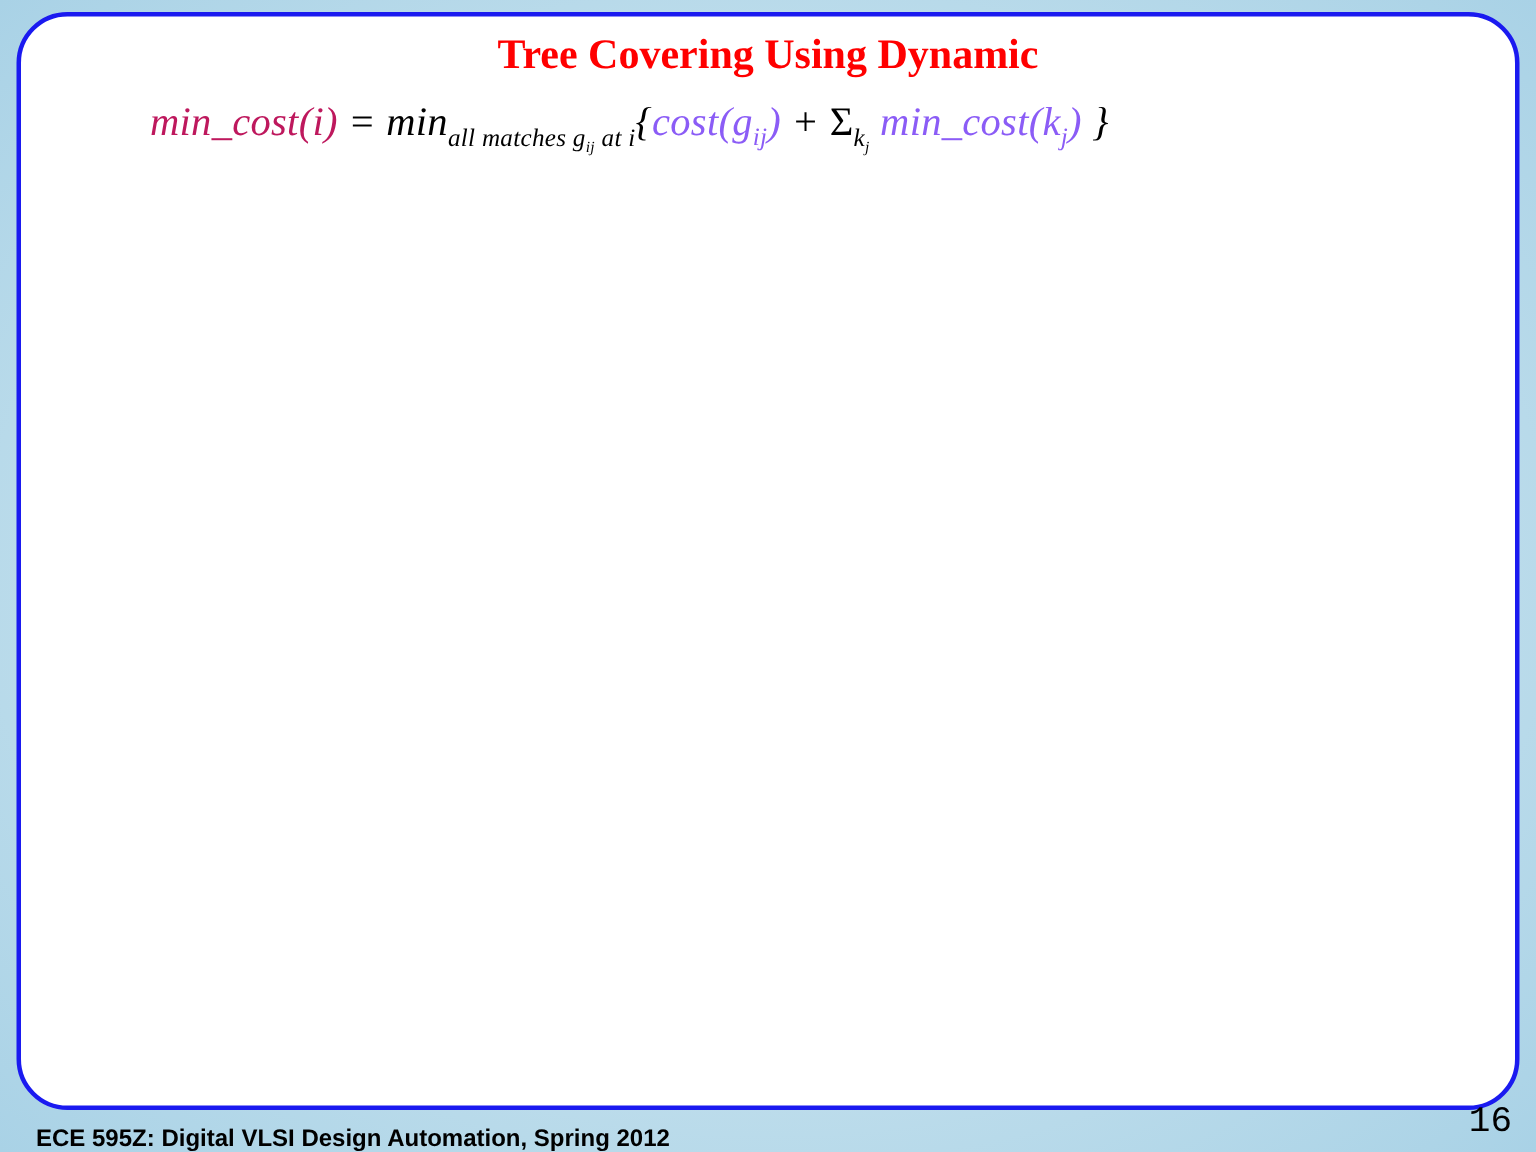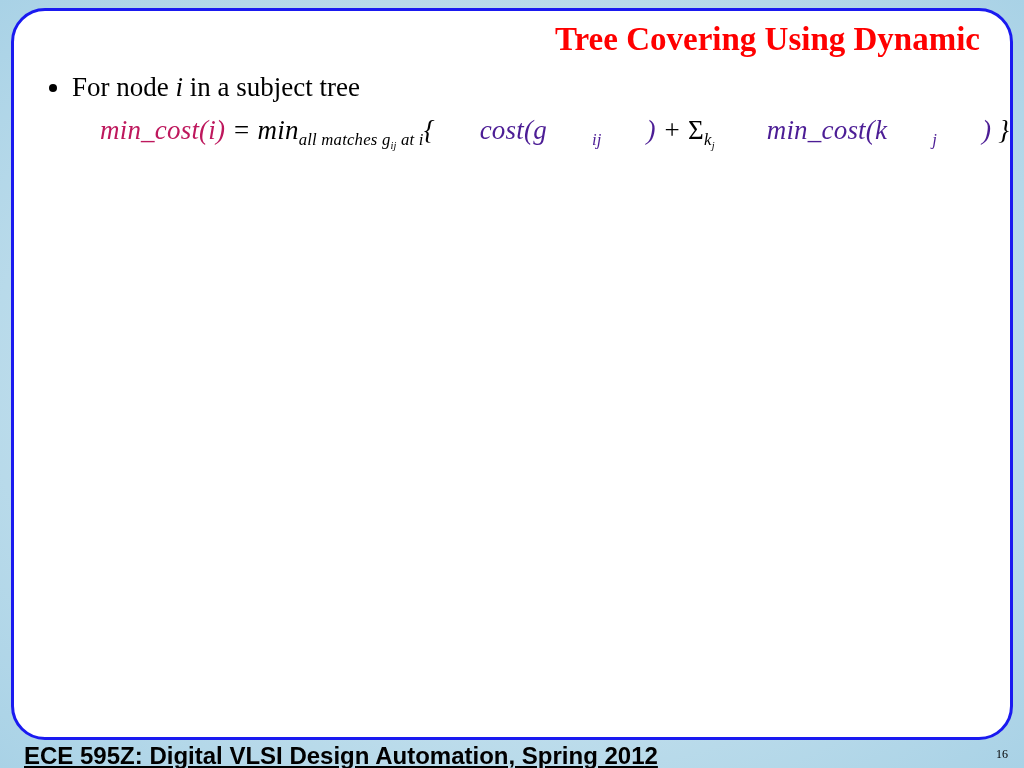--- a/index.html
+++ b/index.html
@@ -27,23 +27,23 @@
     background: #ffffff;
     border: 3px solid #1a1af0;
     border-radius: 34px;
     box-sizing: border-box;
     padding: 10px 30px 20px 30px;
   }
   .title {
     font-family: "Comic Sans MS", "Comic Sans", cursive;
     font-weight: bold;
     color: #ff0000;
-    font-size: 33px;
+    font-size: 28px;
     line-height: 1.12;
-    text-align: right;
+    text-align: center;
     margin: 0 0 12px 0;
   }
   .body {
     font-size: 27px;
     color: #000;
     line-height: 1.3;
   }
   ul.bullets {
     list-style: disc;
     margin: 0;
@@ -53,58 +53,52 @@
   .ital { font-style: italic; }
   .eqline {
     margin: 8px 0 0 56px;
     font-size: 27px;
     font-style: italic;
     font-family: Georgia, 'Times New Roman', serif;
     letter-spacing: 0.2px;
     white-space: nowrap;
   }
   .red  { color: #be185d; }
-  .blue { color: #4c1d95; margin-left: 45px; }
+  .blue { color: #8b5cf6; }
   .blk  { color: #000; }
   sub { font-size: 0.62em; font-style: italic; }
   .footer {
     position: absolute;
     left: 24px;
     bottom: 0px;
     font-family: Arial, Helvetica, sans-serif;
     font-weight: bold;
     color: #000;
-    font-size: 24px;
+    font-size: 16px;
     line-height: 1;
-    text-decoration: underline;
   }
   .pagenum {
     position: absolute;
     right: 16px;
     bottom: 6px;
-    font-family: Liberation Serif, serif;
+    font-family: Liberation Mono, monospace;
     color: #000;
-    font-size: 12px;
+    font-size: 24px;
   }
 </style>
 </head>
 <body>
 
 <div class="page">
   <div class="card">
     <h1 class="title">
       <span>Tree Covering Using Dynamic</span><br>
     </h1>
 
     <div class="body">
-      <ul class="bullets">
-        <li>
-          <span>For node </span><span class="ital">i</span><span> in a subject tree</span>
-        </li>
-      </ul>
 
       <div class="eqline">
         <span class="red">min_cost(i)</span><span class="blk"> = </span><span class="blk">min</span><sub class="blk"><span>all matches g</span><sub>ij</sub><span> at i</span></sub><span class="blk">{</span><span class="blue">cost(g</span><sub class="blue">ij</sub><span class="blue">)</span><span class="blk"> + </span><span class="blk" style="font-style:normal">Σ</span><sub class="blk"><span>k</span><sub>j</sub></sub><span> </span><span class="blue">min_cost(k</span><sub class="blue">j</sub><span class="blue">)</span><span class="blk"> }</span>
       </div>
     </div>
   </div>
 
   <div class="footer">ECE 595Z: Digital VLSI Design Automation, Spring 2012</div>
   <div class="pagenum">16</div>
 </div>

